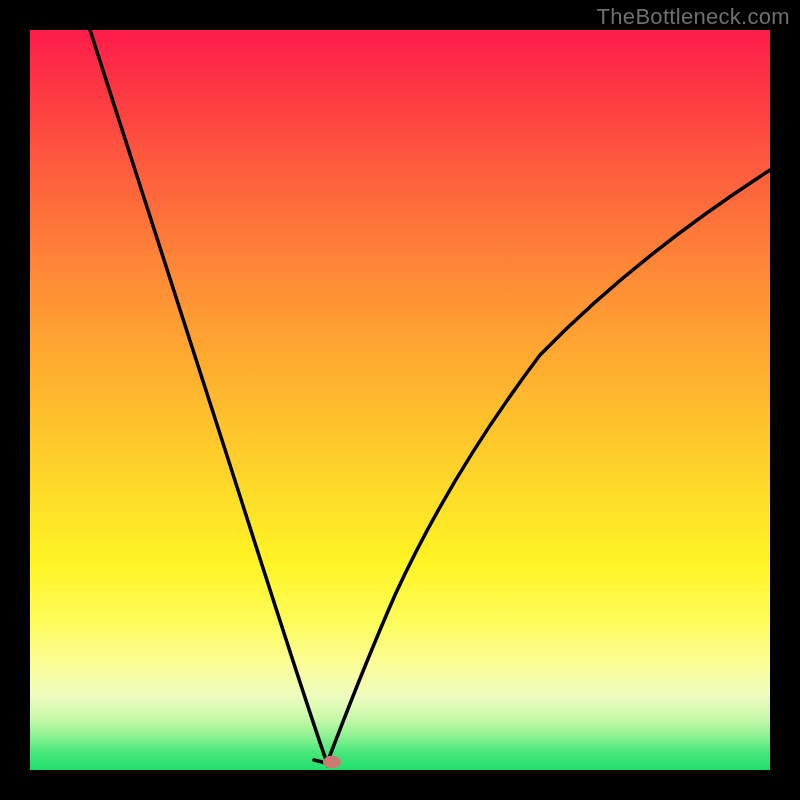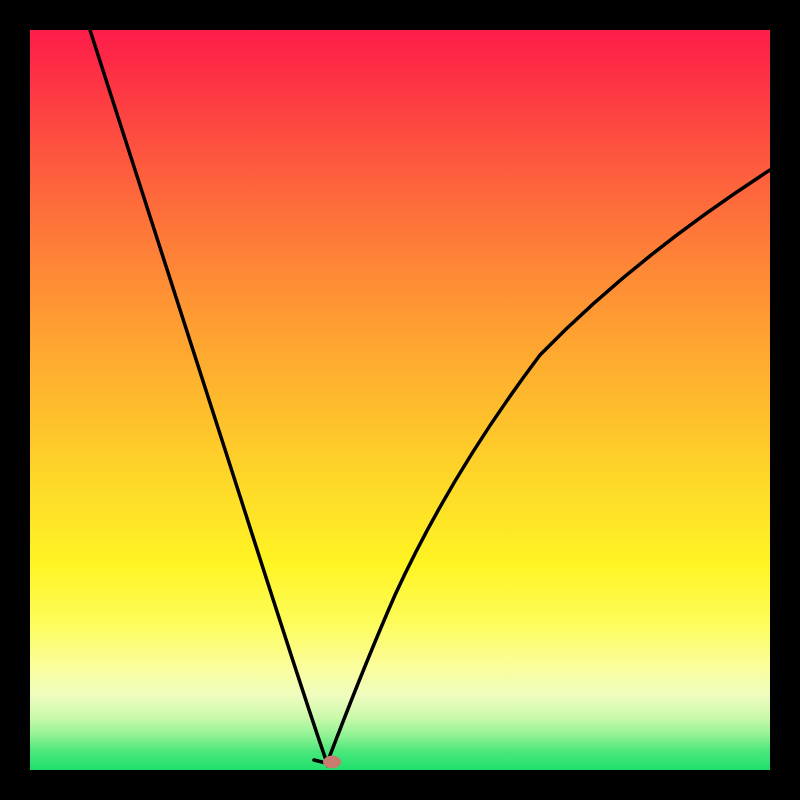--- a/index.html
+++ b/index.html
@@ -68,20 +68,21 @@
     height: 13px;
     border-radius: 50%;
     background: #c97b6f;
     transform: translate(-50%, -50%);
   }
 </style>
 </head>
 <body>
 
 <div class="frame">
+  <div class="watermark">TheBottleneck.com</div>
 
   <div class="plot-area">
     <div class="gradient-bg"></div>
 
     <svg class="curve" viewBox="0 0 740 740" preserveAspectRatio="none">
       <path d="M 60 0
                C 90 95, 135 235, 200 435
                C 240 560, 275 670, 297 733
                C 310 700, 330 645, 365 565
                C 405 478, 455 398, 510 325

